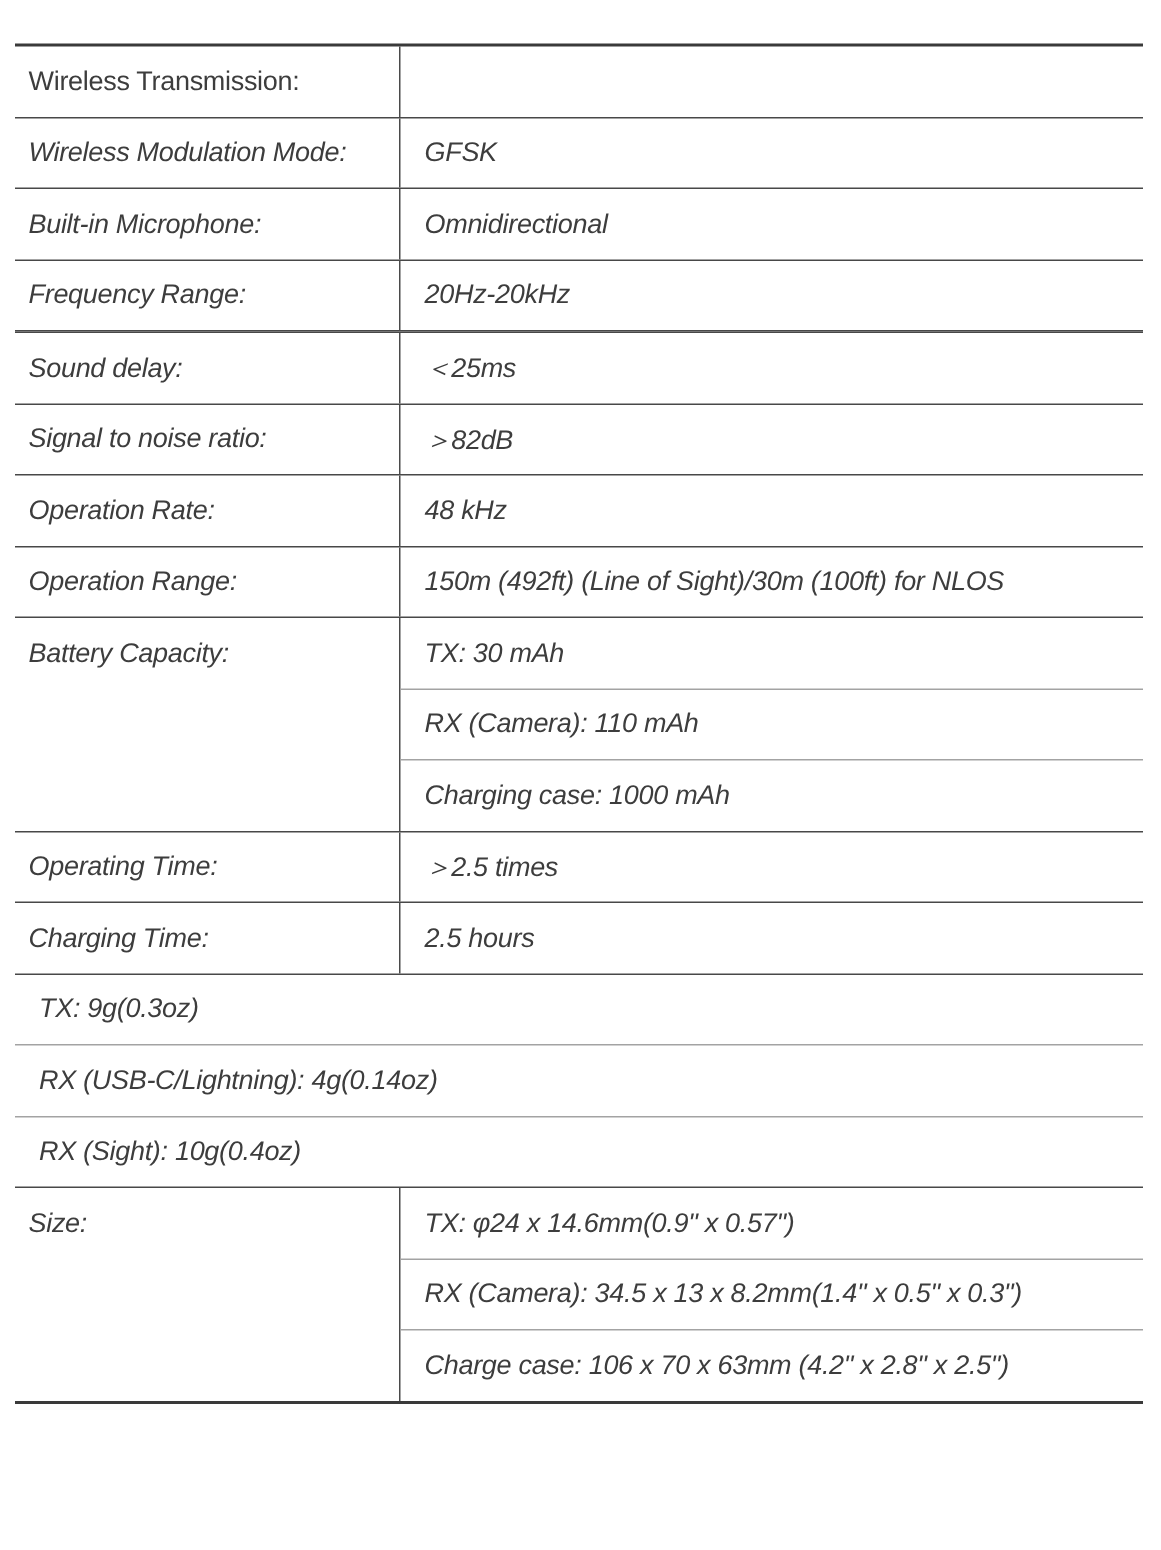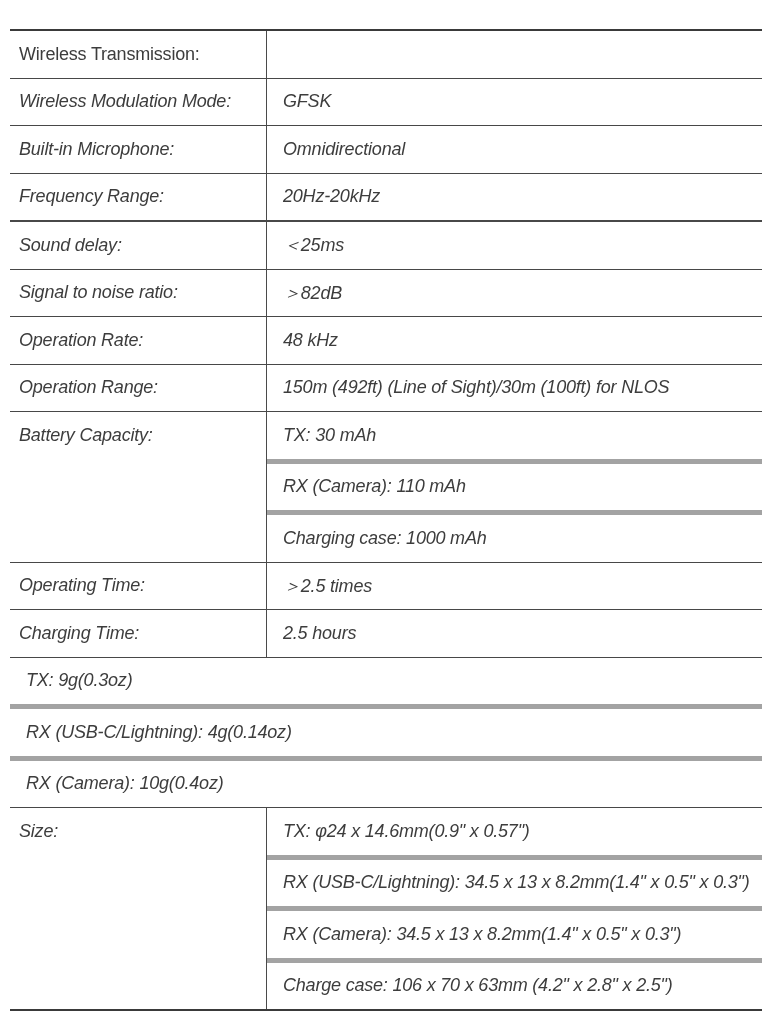--- a/index.html
+++ b/index.html
@@ -48,21 +48,21 @@
     white-space: nowrap;
   }
   .label-cell {
     padding-left: 9px;
   }
   .value-cell {
     padding-left: 16px;
     overflow: hidden;
   }
   .value-cell + .value-cell {
-    border-top: 5px solid #a3a3a3;
+    border-top: 1px solid #a3a3a3;
   }
 </style>
 </head>
 <body>
 
 <div class="spec-table">
 
   <div class="group">
     <div class="label-col">
       <div class="cell label-cell">Wireless Transmission:</div>
@@ -161,29 +161,28 @@
     </div>
     <div class="value-col">
       <div class="cell value-cell">2.5 hours</div>
     </div>
   </div>
 
   <div class="group">
     <div class="value-col">
       <div class="cell value-cell">TX: 9g(0.3oz)</div>
       <div class="cell value-cell">RX (USB-C/Lightning): 4g(0.14oz)</div>
-      <div class="cell value-cell">RX (Camera): 10g(0.4oz)</div>
+      <div class="cell value-cell">RX (Sight): 10g(0.4oz)</div>
     </div>
   </div>
 
   <div class="group">
     <div class="label-col">
       <div class="cell label-cell">Size:</div>
     </div>
     <div class="value-col">
       <div class="cell value-cell">TX: φ24 x 14.6mm(0.9" x 0.57")</div>
-      <div class="cell value-cell">RX (USB-C/Lightning): 34.5 x 13 x 8.2mm(1.4" x 0.5" x 0.3")</div>
       <div class="cell value-cell">RX (Camera): 34.5 x 13 x 8.2mm(1.4" x 0.5" x 0.3")</div>
       <div class="cell value-cell">Charge case: 106 x 70 x 63mm (4.2" x 2.8" x 2.5")</div>
     </div>
   </div>
 
 </div>
 
 </body></html>

